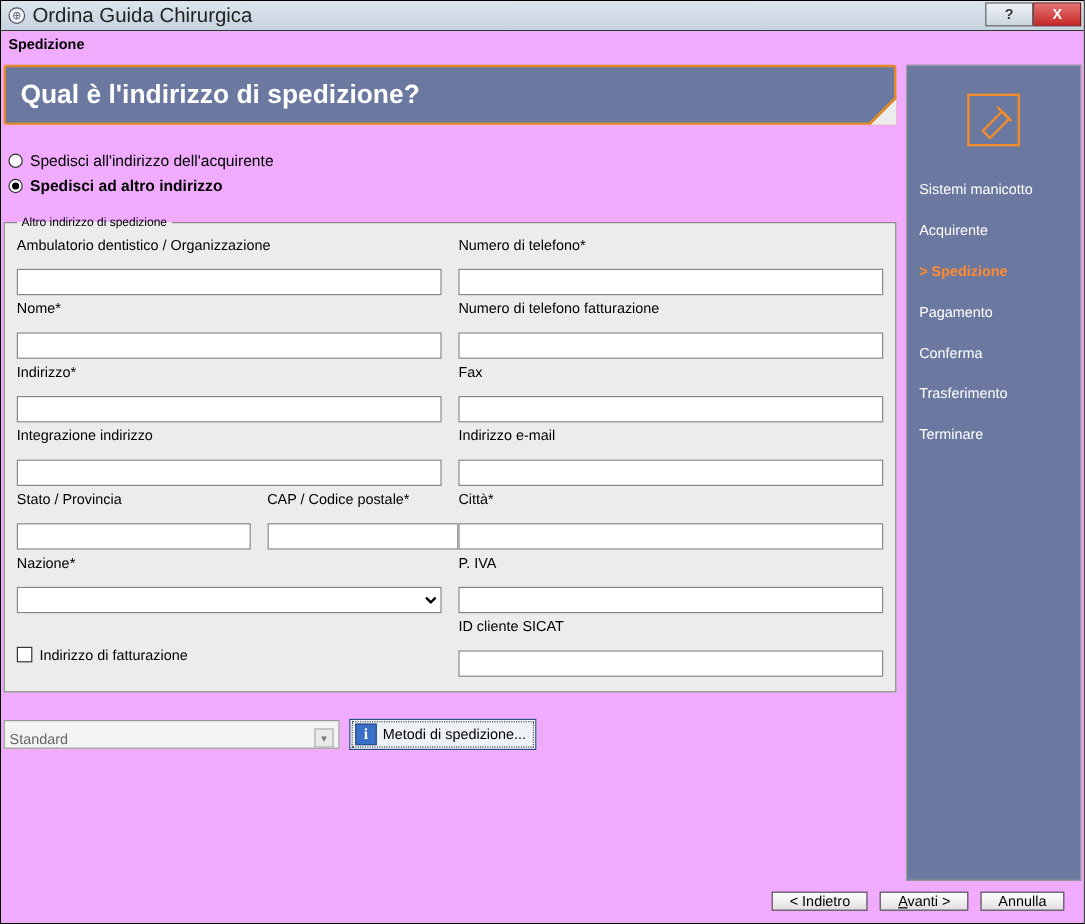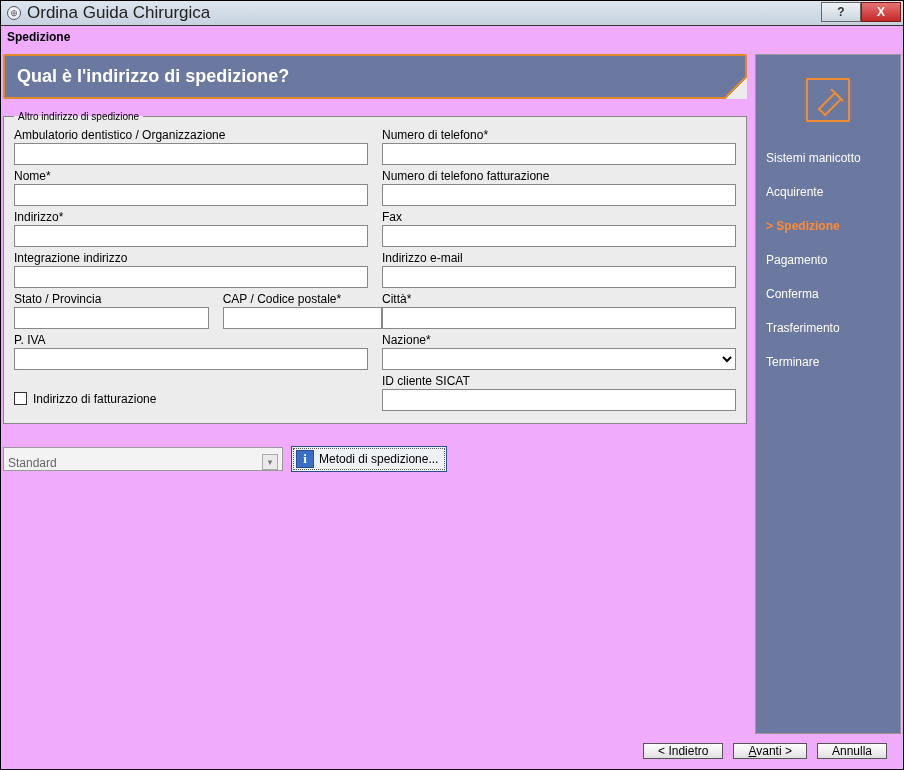--- a/index.html
+++ b/index.html
@@ -96,21 +96,21 @@
     font-weight: bold;
   }
   .sidebar-step.current::before {
     content: "> ";
   }
   .banner {
     background: #6b78a0;
     color: #fff;
     border: 2px solid #e08a2a;
     padding: 10px 12px;
-    font-size: 18px;
+    font-size: 22px;
     font-weight: bold;
     position: relative;
     margin-bottom: 12px;
     border-radius:2px;
   }
   .banner-corner {
     position: absolute;
     right: -2px; bottom: -2px;
     width: 24px; height: 24px;
     background: linear-gradient(135deg, transparent 48%, #e08a2a 48%, #e08a2a 55%, #ececec 55%);
@@ -147,21 +147,21 @@
     display: grid;
     grid-template-columns: 1fr 1fr;
     column-gap: 14px;
     row-gap: 4px;
   }
   .field {
     display:flex;flex-direction:column;
   }
   .field label {
     font-size:12px;
-    margin-bottom:1px;
+    margin-bottom:13px;
   }
   .field input, .field select {
     height: 22px;
     border: 1px solid #888;
     background: #fff;
     font-size:12px;
     padding: 0 3px;
   }
   .row-province {
     display:grid;grid-template-columns: 55% 45%; gap:14px;
@@ -230,20 +230,30 @@
     <div class="section-title">Spedizione</div>
 
     <div class="main-layout">
       <div class="left-col">
 
         <div class="banner">
           <span>Qual è l'indirizzo di spedizione?</span>
           <div class="banner-corner"></div>
         </div>
 
+        <div class="radio-group">
+          <div class="radio-row">
+            <div class="radio-dot"></div>
+            <span>Spedisci all'indirizzo dell'acquirente</span>
+          </div>
+          <div class="radio-row selected">
+            <div class="radio-dot on"></div>
+            <span>Spedisci ad altro indirizzo</span>
+          </div>
+        </div>
 
         <fieldset class="alt-address">
           <legend>Altro indirizzo di spedizione</legend>
 
           <div class="form-grid">
             <div class="field">
               <label>Ambulatorio dentistico / Organizzazione</label>
               <input value="" style="">
             </div>
             <div class="field">
@@ -287,28 +297,28 @@
                 <label>CAP / Codice postale*</label>
                 <input value="" style="">
               </div>
             </div>
             <div class="field">
               <label>Città*</label>
               <input value="" style="">
             </div>
 
             <div class="field">
-              <label>P. IVA</label>
-              <input value="" style="">
-            </div>
-            <div class="field">
               <label>Nazione*</label>
               <select>
                 <option></option>
               </select>
+            </div>
+            <div class="field">
+              <label>P. IVA</label>
+              <input value="" style="">
             </div>
 
             <div class="checkbox-row">
               <div class="cb"></div>
               <span>Indirizzo di fatturazione</span>
             </div>
             <div class="field">
               <label>ID cliente SICAT</label>
               <input value="" style="">
             </div>

